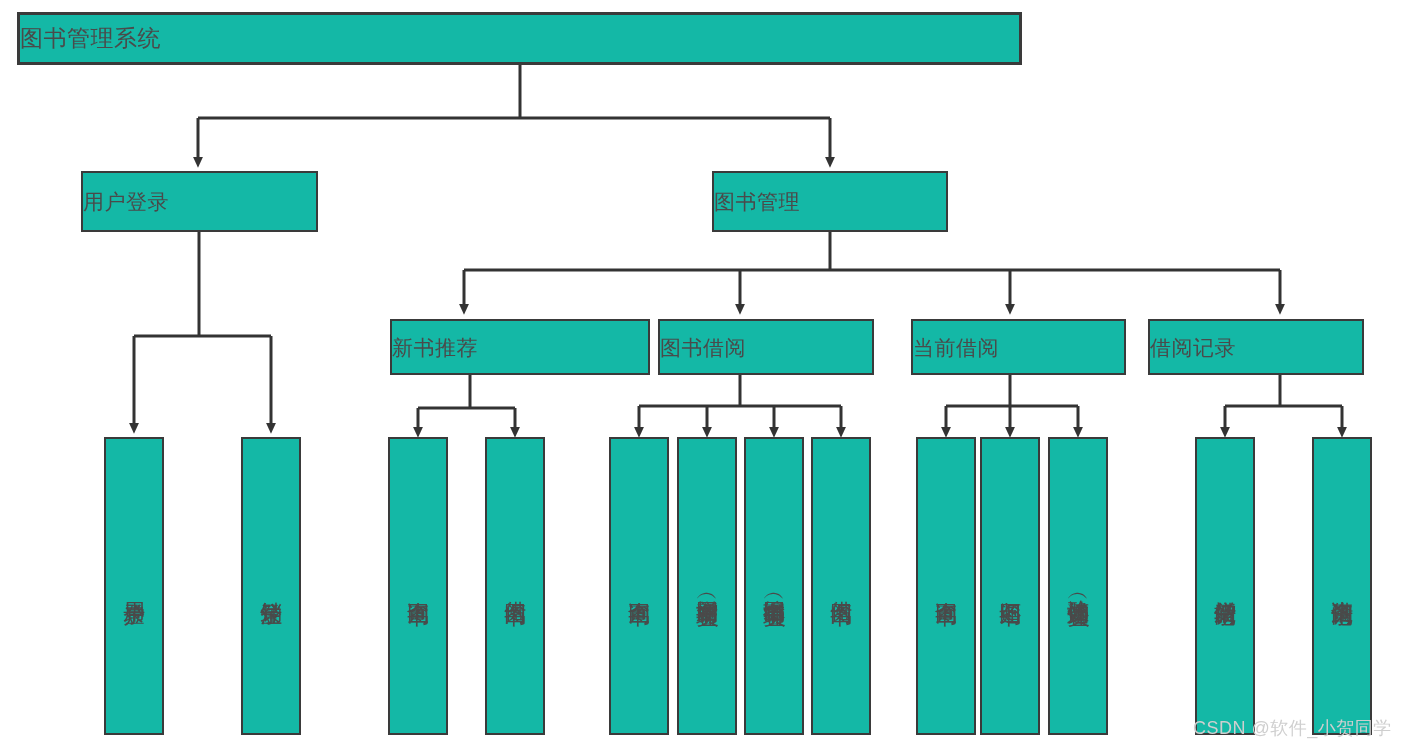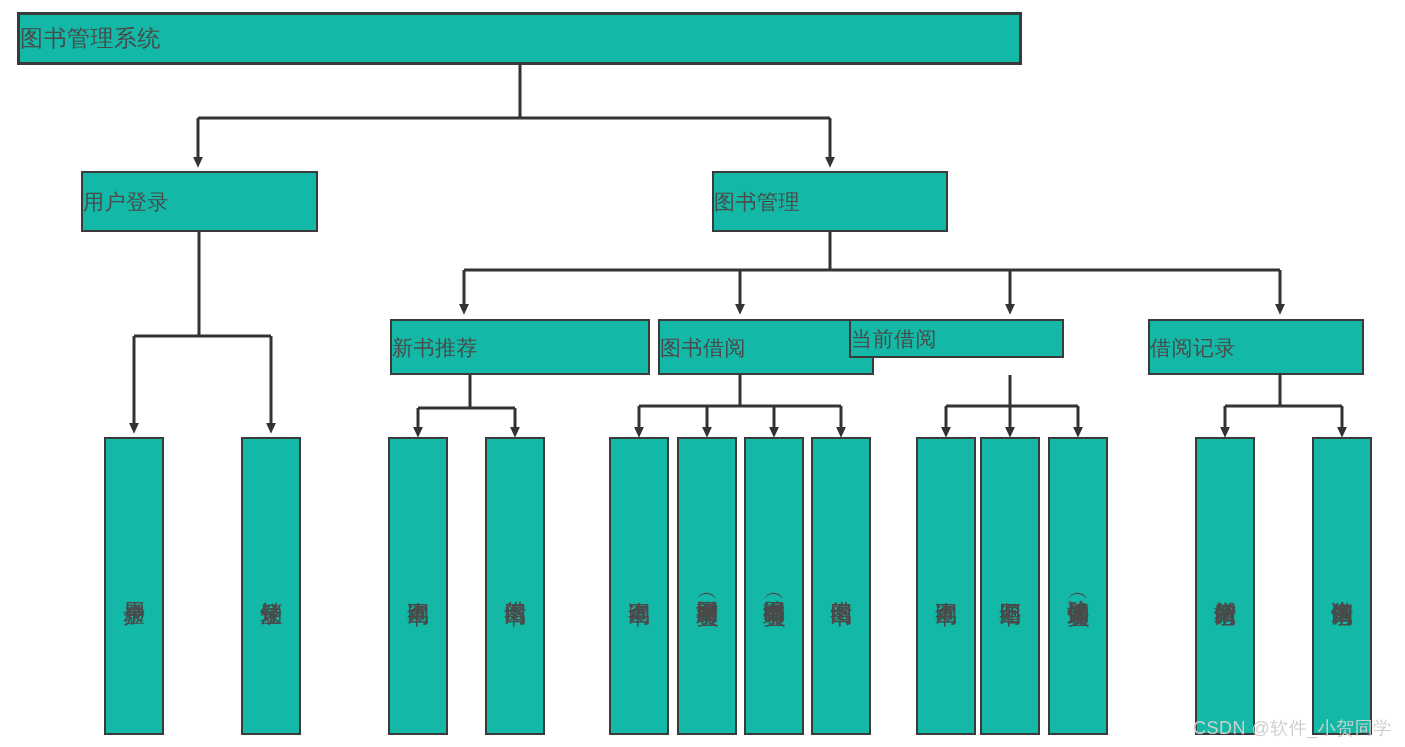--- a/index.html
+++ b/index.html
@@ -92,21 +92,21 @@
   </div>
 
   <div class="node" style="left:362px;top:319px;width:260px;height:56px;margin-left:28px;">
     <span class="h-label">新书推荐</span>
   </div>
 
   <div class="node" style="left:658px;top:319px;width:216px;height:56px;">
     <span class="h-label">图书借阅</span>
   </div>
 
-  <div class="node" style="left:849px;top:319px;width:215px;height:39px;">
+  <div class="node" style="left:911px;top:319px;width:215px;height:56px;">
     <span class="h-label">当前借阅</span>
   </div>
 
   <div class="node" style="left:1148px;top:319px;width:216px;height:56px;">
     <span class="h-label">借阅记录</span>
   </div>
 
   <div class="node" style="left:104px;top:437px;width:60px;height:298px;">
     <span class="v-wrap">
       <span class="v-label">用户登录</span>

